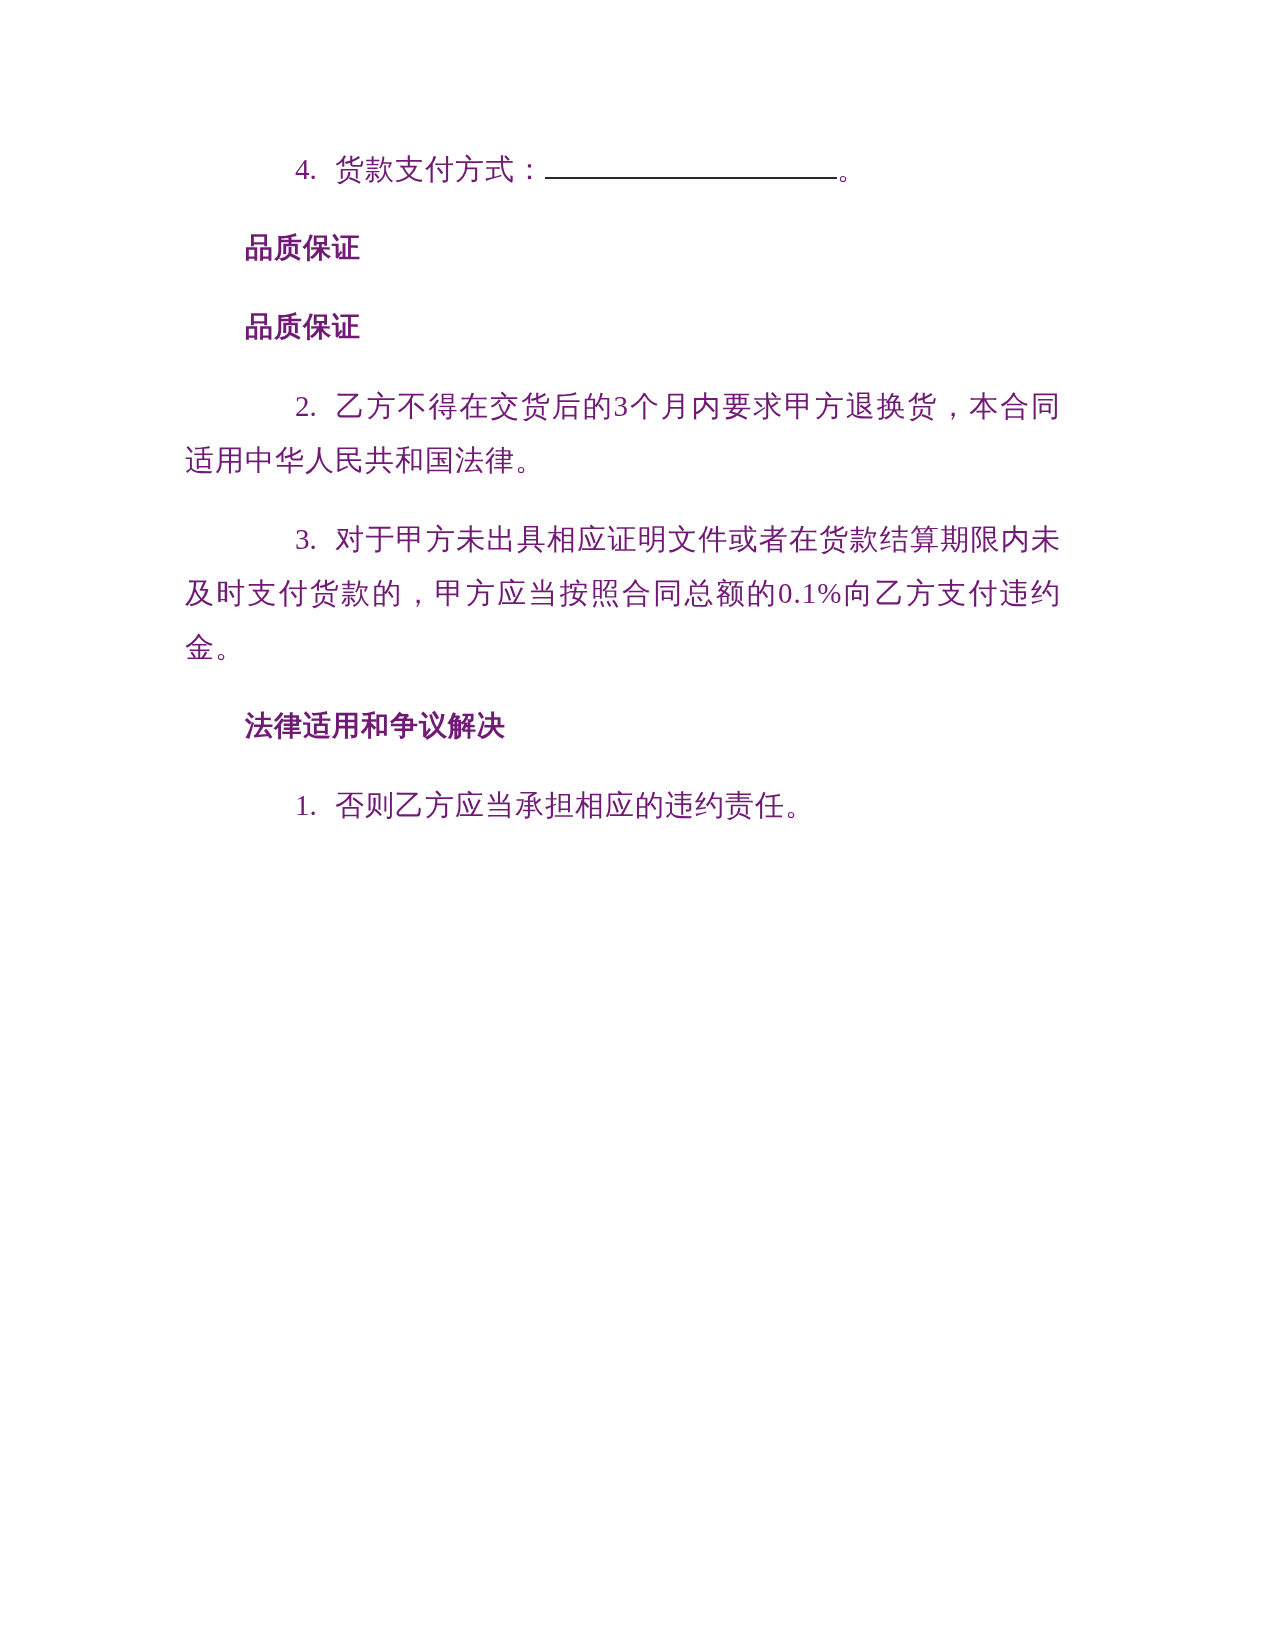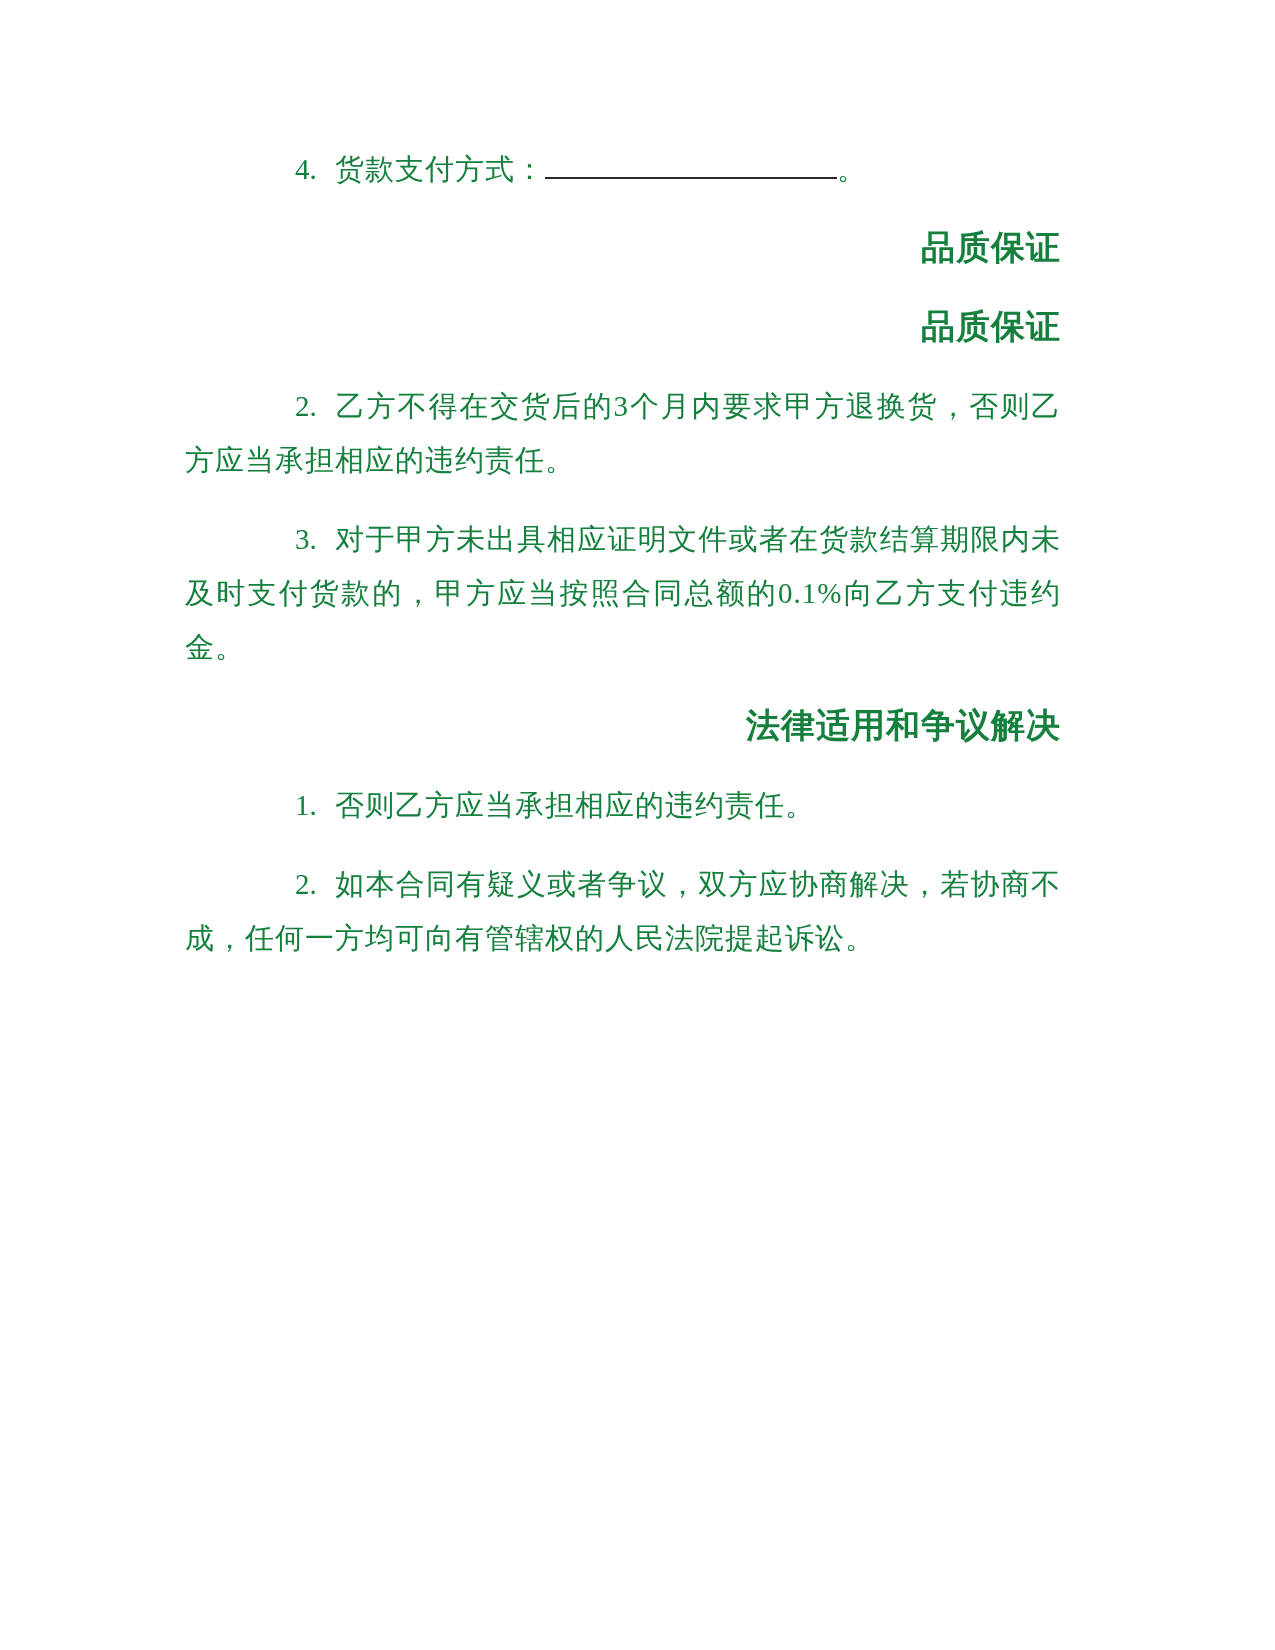--- a/index.html
+++ b/index.html
@@ -7,41 +7,41 @@
     padding: 0;
     background: #ffffff;
   }
   .page {
     position: relative;
     width: 1275px;
     height: 1650px;
     background: #ffffff;
     overflow: hidden;
     font-family: "Liberation Serif", "DejaVu Serif", serif;
-    color: #15803d;
+    color: #701a75;
   }
   .content {
     position: absolute;
     left: 185px;
     top: 142px;
     width: 876px;
     font-size: 29px;
     line-height: 54px;
     letter-spacing: 1px;
     text-align: justify;
   }
   .content p, .content h2 {
     margin: 0 0 25px 0;
     padding: 0;
   }
   h2.heading {
-    font-size: 34px;
+    font-size: 28px;
     font-weight: bold;
     text-indent: 60px;
-    text-align: right;
+    text-align: left;
   }
   p.body-para {
     text-indent: 60px;
   }
   p.li {
     text-indent: 55px;
   }
   .num {
     display: inline-block;
     width: 95px;
@@ -67,31 +67,28 @@
     </p>
 
 
     <h2 class="heading">品质保证</h2>
 
 
     <h2 class="heading">品质保证</h2>
 
 
     <p class="li">
-      <span class="num">2.</span><span>乙方不得在交货后的3个月内要求甲方退换货，否则乙方应当承担相应的违约责任。</span>
+      <span class="num">2.</span><span>乙方不得在交货后的3个月内要求甲方退换货，本合同适用中华人民共和国法律。</span>
     </p>
 
     <p class="li">
       <span class="num">3.</span><span>对于甲方未出具相应证明文件或者在货款结算期限内未及时支付货款的，甲方应当按照合同总额的0.1%向乙方支付违约金。</span>
     </p>
 
     <h2 class="heading">法律适用和争议解决</h2>
 
     <p class="li">
       <span class="num">1.</span><span>否则乙方应当承担相应的违约责任。</span>
     </p>
 
-    <p class="li">
-      <span class="num">2.</span><span>如本合同有疑义或者争议，双方应协商解决，若协商不成，任何一方均可向有管辖权的人民法院提起诉讼。</span>
-    </p>
 
   </div>
 </div>
 
 </body></html>

